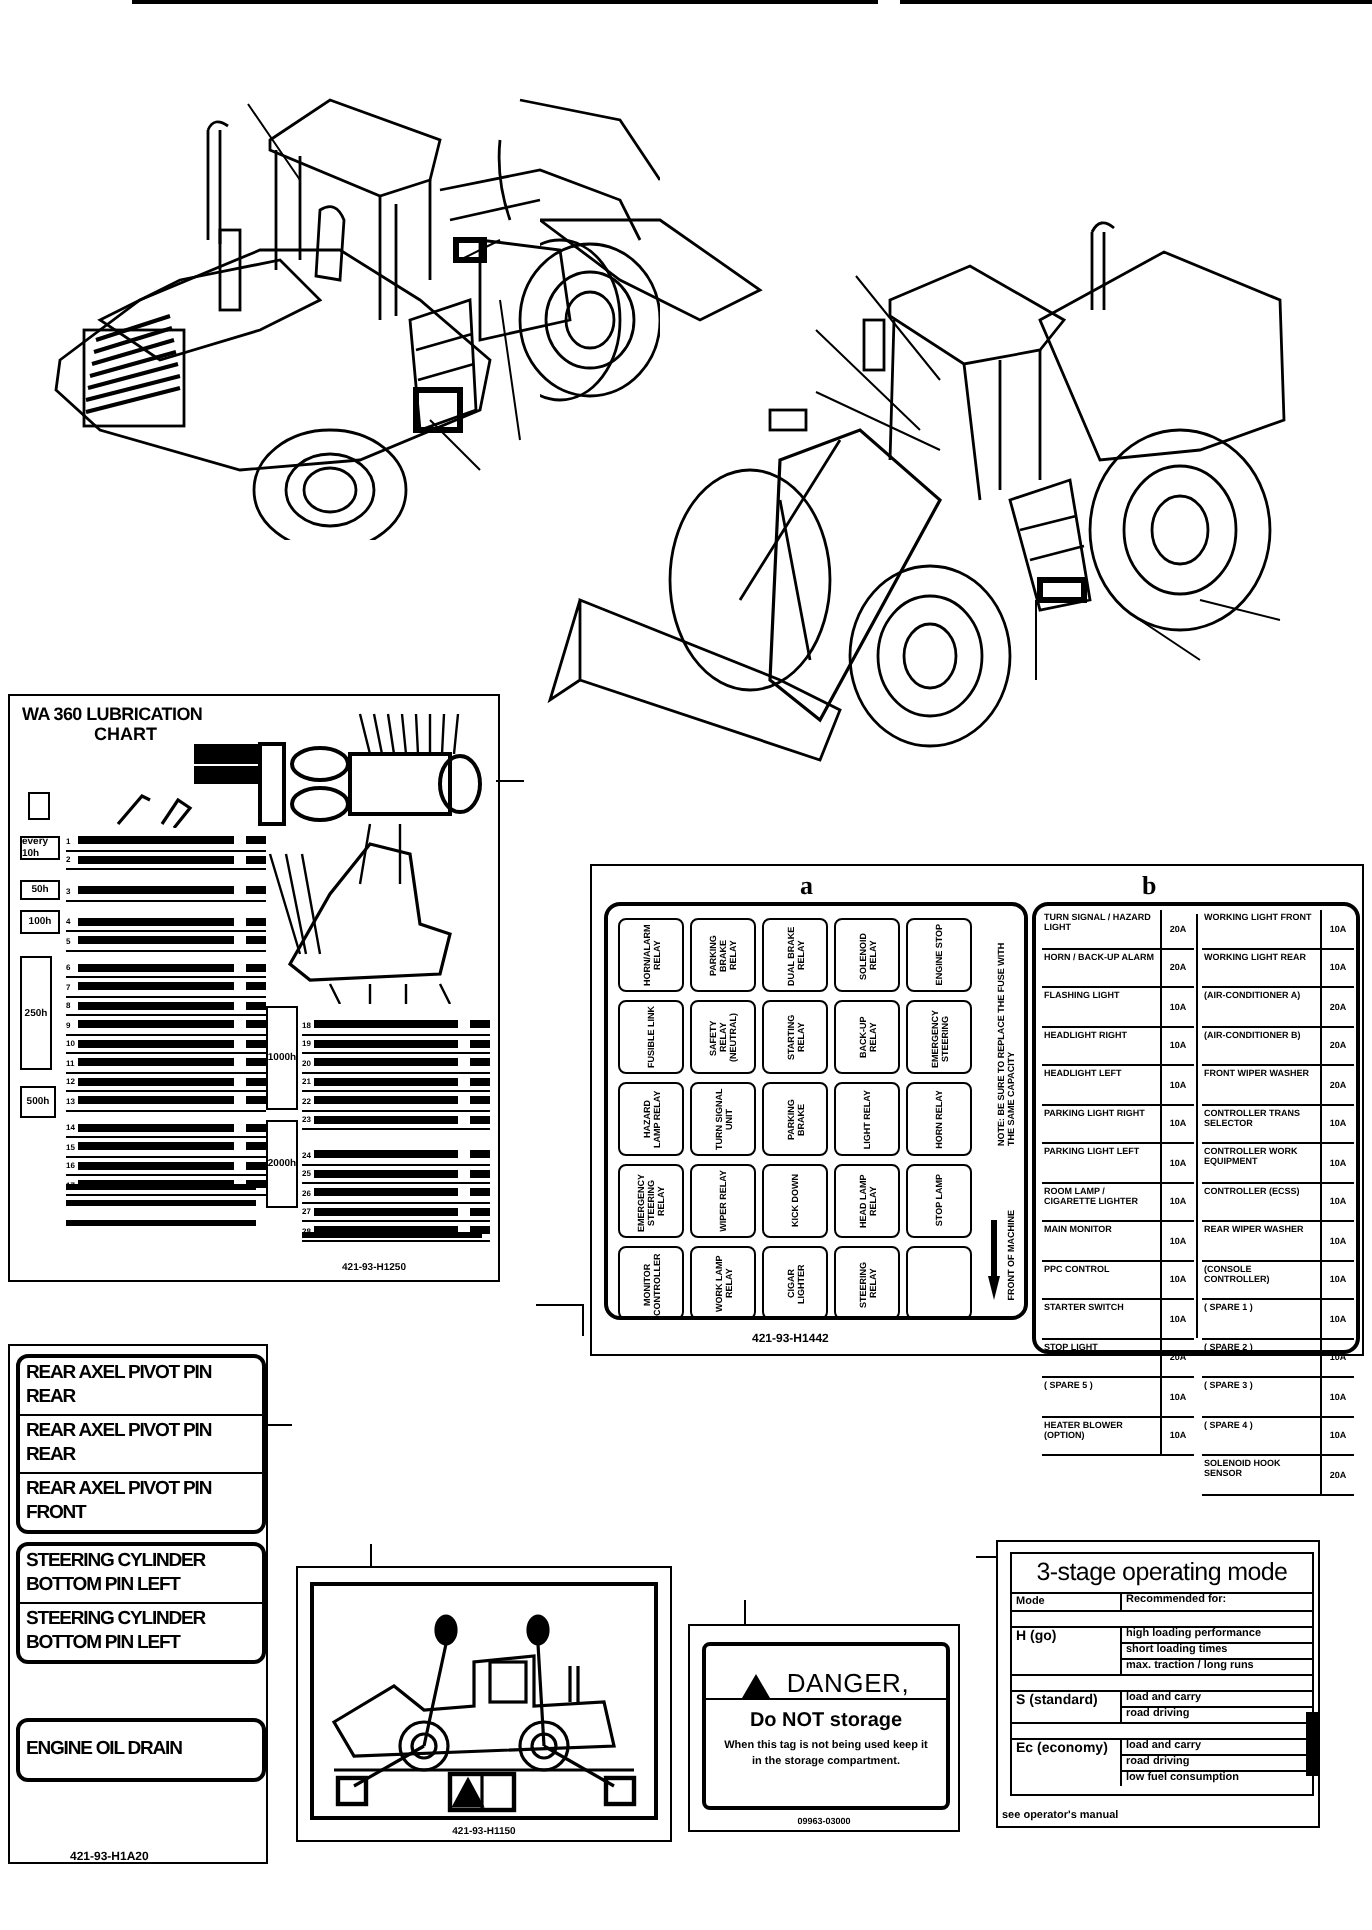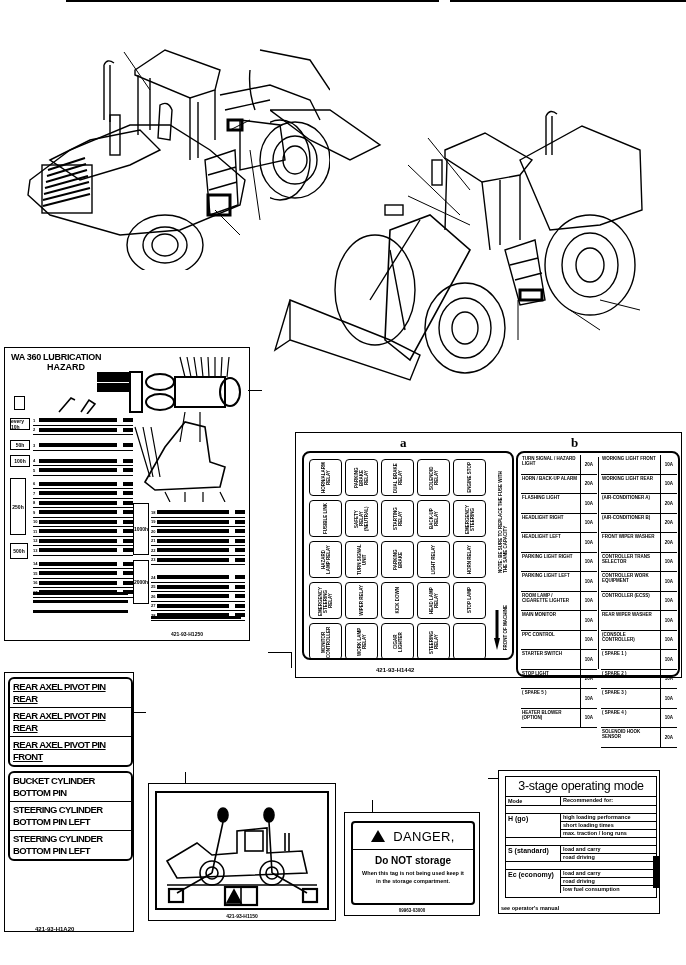--- a/index.html
+++ b/index.html
@@ -40,21 +40,21 @@
   .fbrow{height:18.5px;display:flex;border-bottom:1px solid #000;}
   .fbrow .nm{flex:1;border-right:1px solid #000;font-size:4.5px;font-weight:bold;line-height:5px;padding:1px;overflow:hidden;text-transform:uppercase;}
   .fbrow .amp{width:16px;font-size:4.5px;font-weight:bold;display:flex;align-items:center;justify-content:center;}
   
   .decal{left:148px;top:783px;width:186px;height:136px;border:1.5px solid #000;}
   .decal .inner{position:absolute;left:6px;top:7px;width:170px;height:115px;border:2.5px solid #000;}
   .decal .code{position:absolute;bottom:1px;width:100%;text-align:center;font-size:5px;font-weight:bold;}
   
   .danger{left:344px;top:812px;width:134px;height:102px;border:1.5px solid #000;}
   .danger .inner{position:absolute;left:6px;top:8px;width:120px;height:80px;border:2.5px solid #000;border-radius:4px;}
-  .danger .head{height:26px;border-bottom:1.5px solid #000;display:flex;align-items:center;justify-content:center;font-size:13px;letter-spacing:0.3px;}
+  .danger .head{height:26px;border-bottom:1.5px solid #000;display:flex;align-items:flex-end;justify-content:center;font-size:13px;letter-spacing:0.3px;}
   .danger .head .tri{width:0;height:0;border-left:7px solid transparent;border-right:7px solid transparent;border-bottom:12px solid #000;margin-right:8px;}
   .danger .main{text-align:center;font-weight:bold;font-size:10px;margin-top:5px;}
   .danger .sub{text-align:center;font-size:5.5px;font-weight:bold;line-height:8px;margin-top:3px;}
   .danger .code{position:absolute;bottom:2px;width:100%;text-align:center;font-size:4.5px;font-weight:bold;}
   
   .mode{left:498px;top:770px;width:160px;height:142px;border:1.5px solid #000;}
   .mode .inner{position:absolute;left:6px;top:5px;width:150px;height:120px;border:1.5px solid #000;}
   .mode .title{height:19px;border-bottom:1.5px solid #000;font-size:12.5px;text-align:center;line-height:19px;letter-spacing:-0.3px;}
   .mrow{display:flex;border-bottom:1.5px solid #000;font-size:5.5px;font-weight:bold;}
   .mrow .k{width:50px;border-right:1.5px solid #000;padding:1px 2px;}
@@ -138,21 +138,21 @@
   <path d="M235 150 L265 140 L275 200 L250 205 Z M240 165 L268 158 M245 180 L272 173"></path>
   <rect x="250" y="190" width="22" height="10" stroke-width="3"></rect>
 
   <rect x="115" y="105" width="18" height="10"></rect>
 
   <path d="M158 38 L200 90 M138 65 L190 115 M138 96 L200 125 M330 200 L370 210 M300 210 L330 230 M248 200 L248 240" stroke-width="1"></path>
 </svg>
 
 <div class="abs lube">
   <div class="title">WA 360   LUBRICATION</div>
-  <div class="title2">HAZARD</div>
+  <div class="title2">CHART</div>
 
   <div class="abs" style="left:92px;top:24px;width:32px;height:8px;border:1.5px solid #000;background:#000;"></div>
   <div class="abs" style="left:92px;top:35px;width:32px;height:7px;border:1.5px solid #000;background:#000;"></div>
 
   <div class="abs" style="left:9px;top:48px;width:9px;height:12px;border:1.5px solid #000;"></div>
 
   <svg class="abs" style="left:52px;top:44px" width="40" height="22" viewBox="0 0 40 22" fill="none" stroke="#000" stroke-width="1.6">
     <path d="M2 20 L14 6 L18 8 M24 20 L32 8 L38 12 L30 22"></path>
   </svg>
 
@@ -323,47 +323,46 @@
 
   <div class="abs" style="left:28px;top:244px;width:95px;height:3px;background:#000;"></div>
   <div class="abs" style="left:28px;top:252px;width:95px;height:3px;background:#000;"></div>
   <div class="abs" style="left:28px;top:262px;width:95px;height:3px;background:#000;"></div>
   <div class="abs" style="left:146px;top:268px;width:90px;height:3px;background:#000;"></div>
   <div class="foot" style="left:60px">421-93-H1250</div>
 </div>
 <div class="leader" style="left:248px;top:390px;width:14px;height:1px;"></div>
 
 <div class="abs plugs">
-  <div class="pgroup" style="top:4px;text-decoration:underline;">
+  <div class="pgroup" style="top:4px;">
     <div class="pitem">
         <span>REAR AXEL PIVOT PIN</span>
         <span>REAR</span>
       </div>
     <div class="pitem">
         <span>REAR AXEL PIVOT PIN</span>
         <span>REAR</span>
       </div>
     <div class="pitem">
         <span>REAR AXEL PIVOT PIN</span>
         <span>FRONT</span>
       </div>
   </div>
   <div class="pgroup" style="top:98px;">
     <div class="pitem">
-        <span>BUCKET CYLINDER</span>
-        <span>BOTTOM PIN</span>
+        <span>STEERING CYLINDER</span>
+        <span>BOTTOM PIN LEFT</span>
       </div>
     <div class="pitem">
         <span>STEERING CYLINDER</span>
         <span>BOTTOM PIN LEFT</span>
       </div>
-    <div class="pitem">
-        <span>STEERING CYLINDER</span>
-        <span>BOTTOM PIN LEFT</span>
-      </div>
+  </div>
+  <div class="pgroup" style="top:186px;height:28px;display:flex;align-items:center;">
+    <div class="pitem">ENGINE OIL DRAIN</div>
   </div>
   <div class="foot">421-93-H1A20</div>
 </div>
 <div class="leader" style="left:132px;top:712px;width:14px;height:1px;"></div>
 
 <div class="abs fusebox">
   <div class="label-a">a</div>
   <div class="label-b">b</div>
   <div class="fa">
     <div class="fcell" style="left:5px;top:6px">

